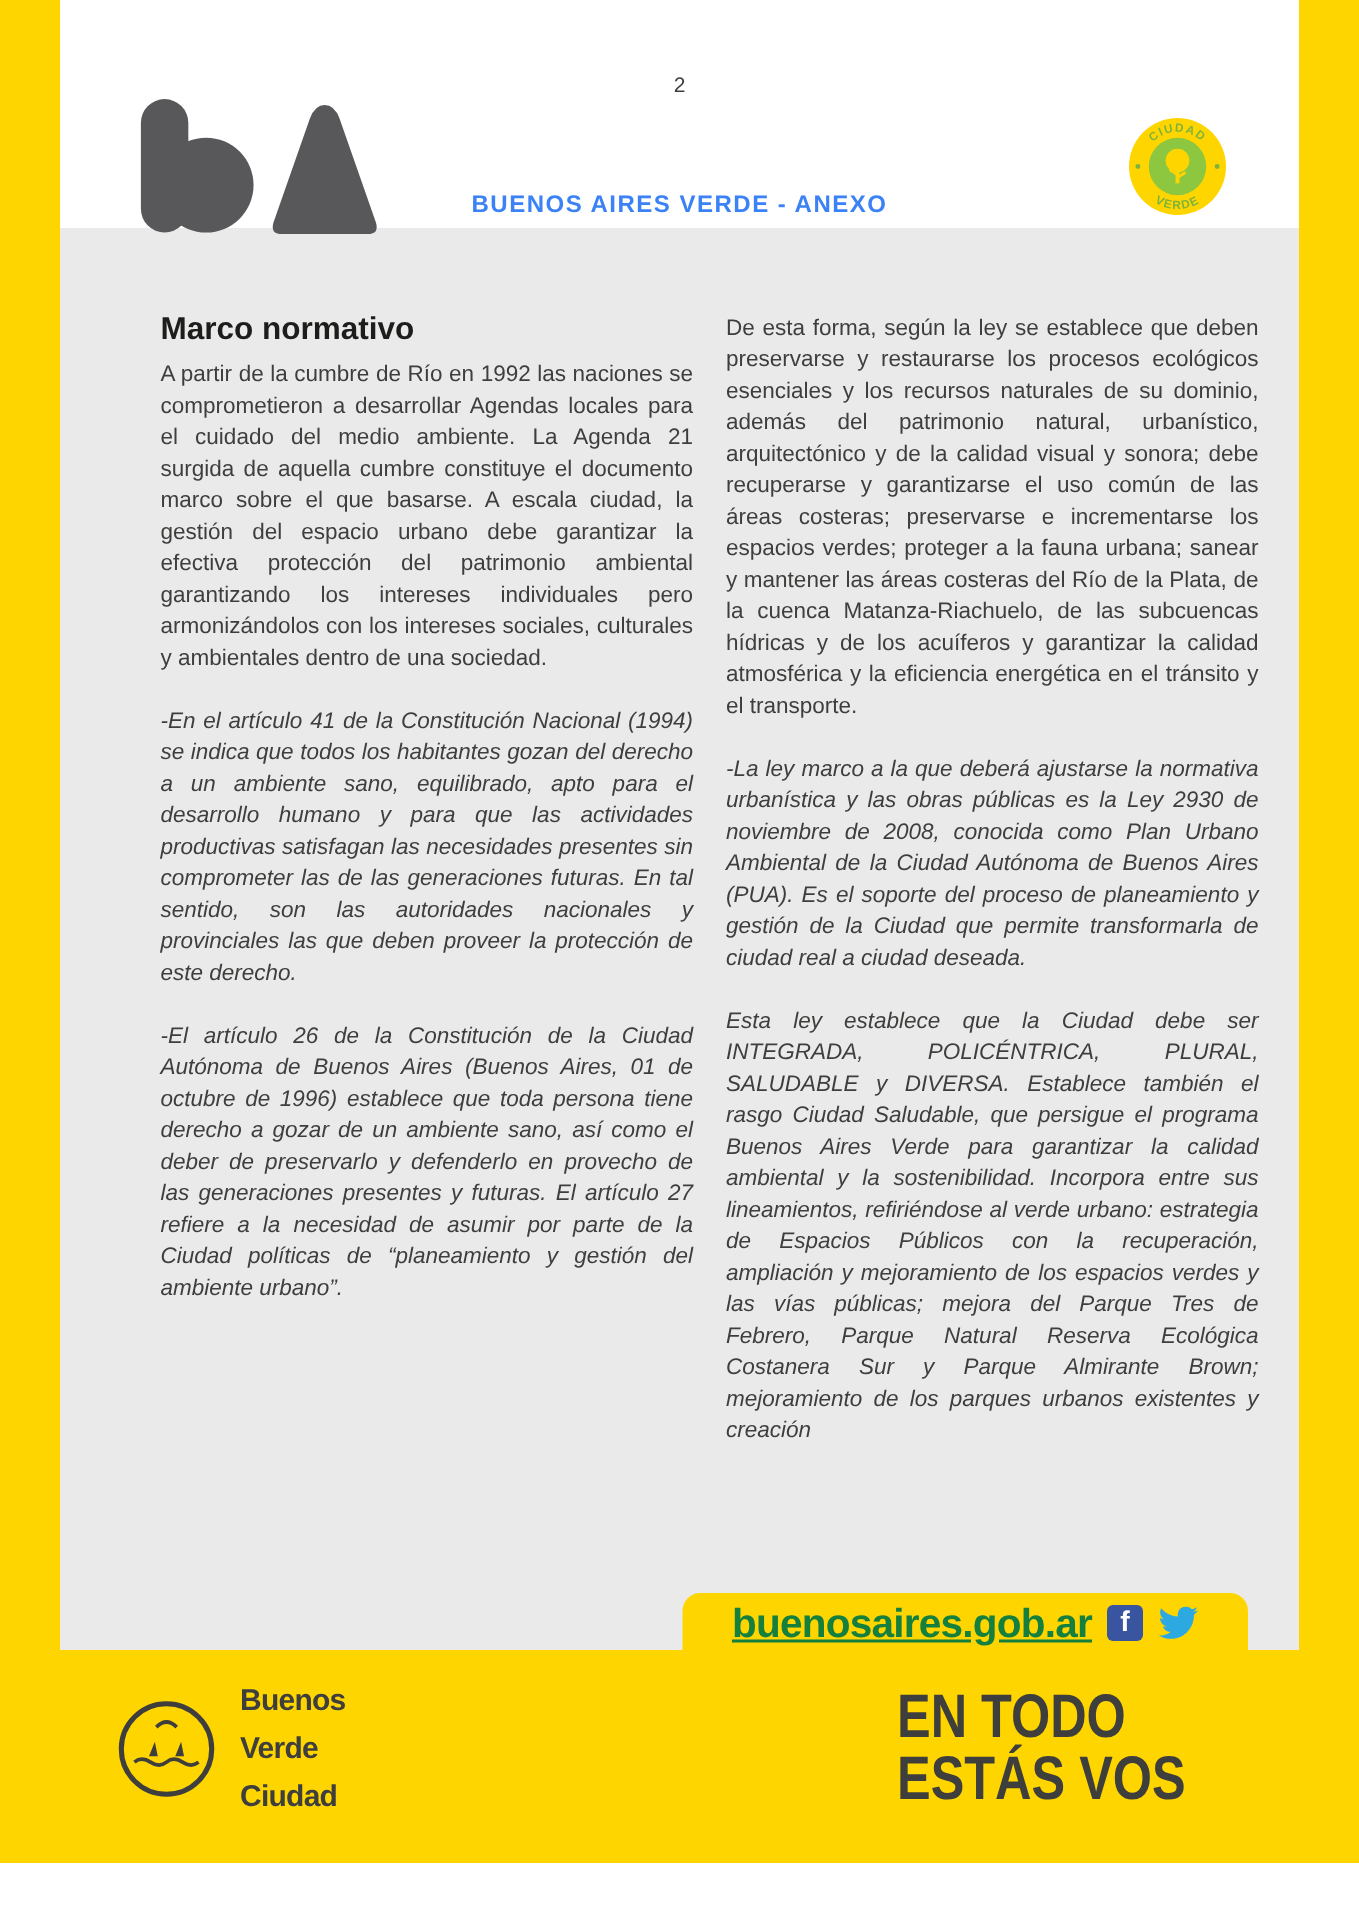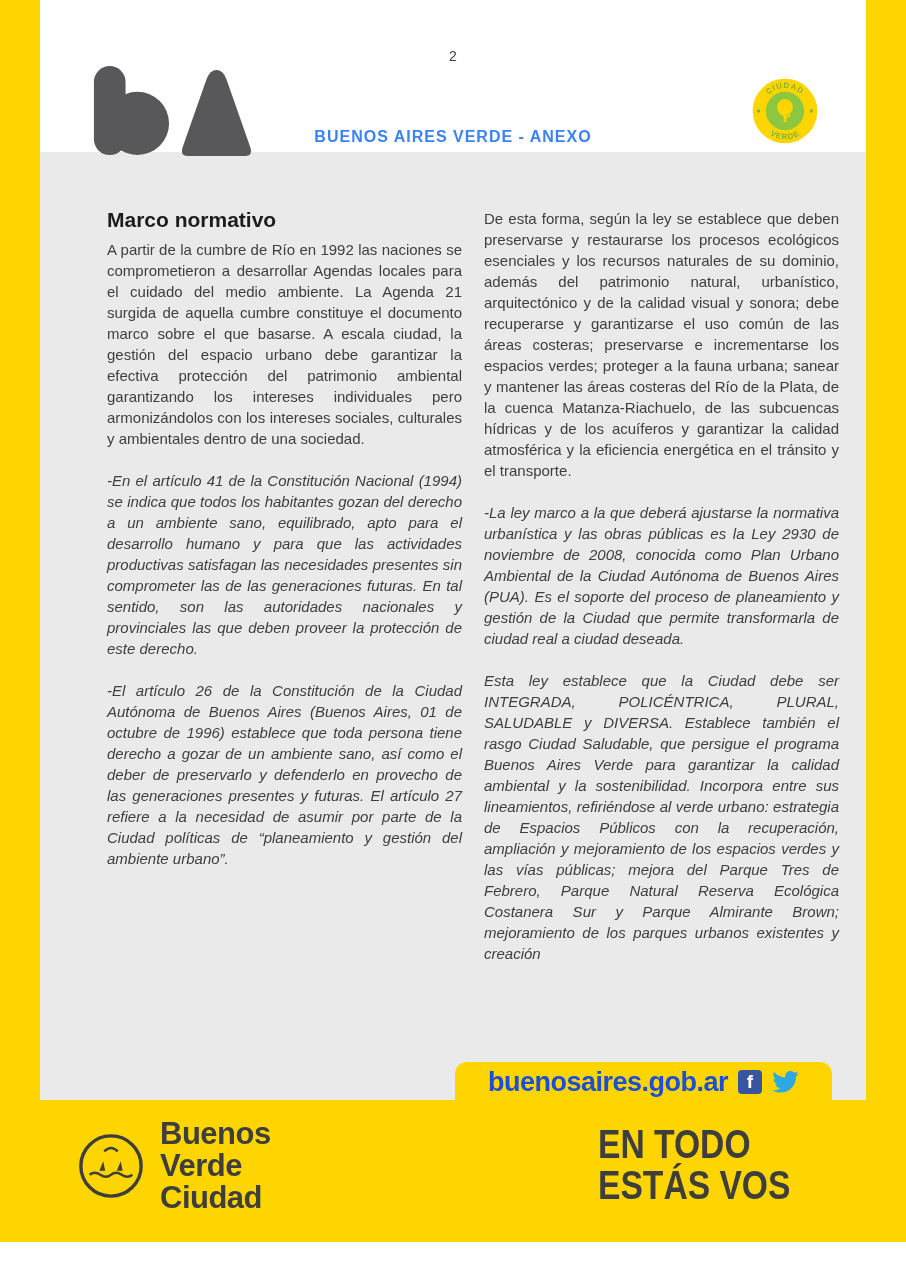--- a/index.html
+++ b/index.html
@@ -42,34 +42,34 @@
   .section-title {
     font-size: 21px; line-height: 24px; font-weight: bold;
     color: #1D1D1B; margin: 0 0 7px 0;
   }
 
   .url-tab {
     position: absolute; left: 455px; top: 1062px; width: 377px; height: 40px;
     background: #FFD500; border-radius: 12px 12px 0 0;
     display: flex; align-items: center; justify-content: center; gap: 10px;
   }
-  .url-text { font-size: 27px; font-weight: bold; color: #1d4ed8; letter-spacing: -0.5px; }
+  .url-text { font-size: 27px; font-weight: bold; color: #15803d; letter-spacing: -0.5px; text-decoration: underline; }
   .fb-icon {
     width: 24px; height: 24px; background: #3A559F; border-radius: 4px;
     color: #ffffff; font-weight: bold; font-size: 19px;
     display: flex; align-items: center; justify-content: center;
     overflow: hidden;
   }
 
   .footer-brand {
     position: absolute; left: 76px; top: 1118px;
     display: flex; align-items: center; gap: 14px;
   }
   .brand-lines {
-    font-size: 31px; font-weight: bold; color: #3E3E3D;
+    font-size: 20px; font-weight: bold; color: #3E3E3D;
     line-height: 32px; letter-spacing: -0.5px;
   }
   .slogan {
     position: absolute; left: 598px; top: 1124px;
     font-size: 41px; font-weight: bold; color: #3E3E3D; line-height: 41px;
     transform: scaleX(0.82); transform-origin: left top;
     letter-spacing: 0;
   }
 </style>
 </head>

